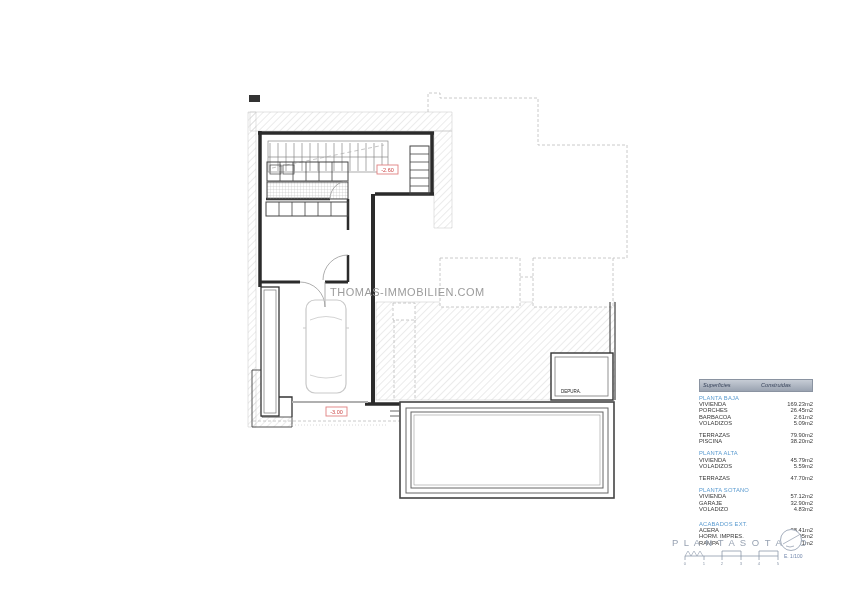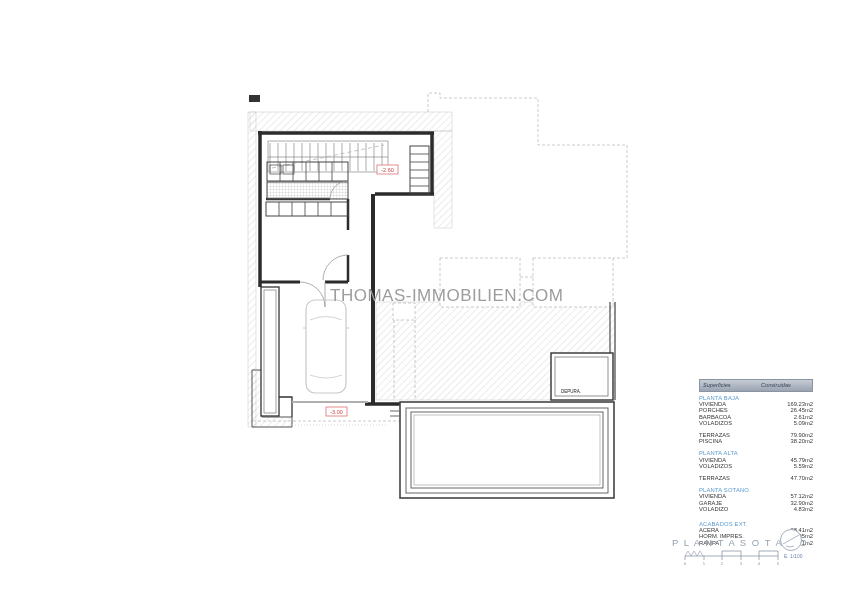--- a/index.html
+++ b/index.html
@@ -3,21 +3,21 @@
 <meta charset="utf-8">
 <style>
   html,body{margin:0;padding:0;}
   body{
     width:842px;height:595px;position:relative;overflow:hidden;
     background:#ffffff;font-family:"Liberation Sans",sans-serif;
   }
   #plan-svg{position:absolute;left:0;top:0;}
   .watermark{
     position:absolute;left:330px;top:286px;
-    font-size:17px;color:#9c9c9c;letter-spacing:0.5px;white-space:nowrap;
+    font-size:11px;color:#9c9c9c;letter-spacing:0.5px;white-space:nowrap;
   }
   
   .areas-table{
     position:absolute;left:699px;top:379px;width:114px;
     font-size:5.8px;color:#3a3a3a;line-height:6.2px;
   }
   .areas-header{
     height:11px;display:flex;align-items:center;
     background:linear-gradient(#c6ccd5,#9aa3b1);
     border:0.5px solid #8a93a1;

